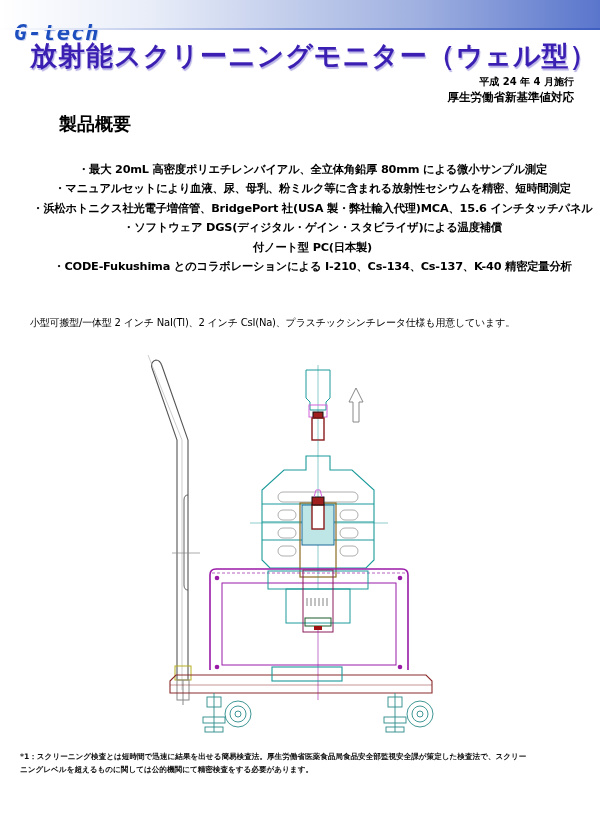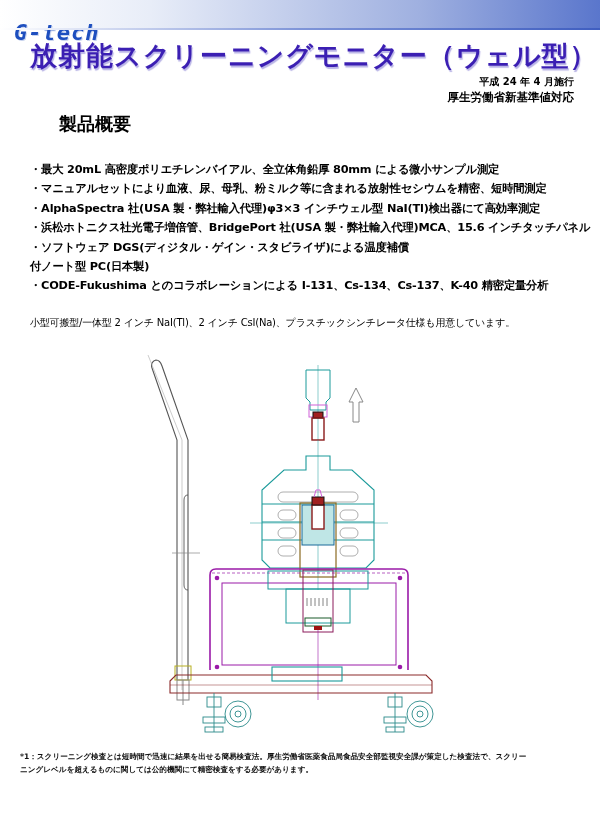--- a/index.html
+++ b/index.html
@@ -13,21 +13,21 @@
     font-style: italic; font-weight: bold; font-size: 22px; color: #1e4fbf; letter-spacing: 1px;
     text-shadow: 1px 1px 0 #c9d4ee; }
   .title { position: absolute; left: 30px; top: 38px; width: 560px; font-size: 27px; font-weight: bold;
     color: #3b1fb3; letter-spacing: 1px; white-space: nowrap;
     text-shadow: 1px 2px 1px #b9b4e6; }
   .date-note { position: absolute; right: 26px; top: 75px; font-size: 10px; font-weight: bold; text-align: right; margin-left: 33px; }
   .date-note .l2 { font-size: 11.5px; margin-top: 1px; }
   .section-h { position: absolute; left: 30px; top: 112px; font-size: 18px; font-weight: bold; margin-left: 29px; }
   .bullets { position: absolute; left: 30px; top: 160px; width: 565px; font-size: 11.3px; font-weight: bold;
     line-height: 19.4px; letter-spacing: -0.2px; }
-  .bullets div { white-space: nowrap; }
+  .bullets div { white-space: nowrap; text-align: center; }
   .para { position: absolute; left: 30px; top: 313px; width: 565px; font-size: 10px; font-weight: normal;
     line-height: 19px; letter-spacing: -0.2px; }
   .para div { white-space: nowrap; }
   .drawing { position: absolute; left: 130px; top: 355px; width: 330px; height: 385px; }
   .footnote { position: absolute; left: 20px; top: 750px; width: 570px; font-size: 7.6px; font-weight: bold;
     line-height: 13px; color: #111; }
 </style>
 </head>
 <body>
 
@@ -40,25 +40,24 @@
 <div class="date-note">
   <div class="l1">平成 24 年 4 月施行</div>
   <div class="l2">厚生労働省新基準値対応</div>
 </div>
 
 <div class="section-h">製品概要</div>
 
 <div class="bullets">
   <div>・最大 20mL 高密度ポリエチレンバイアル、全立体角鉛厚 80mm による微小サンプル測定</div>
   <div>・マニュアルセットにより血液、尿、母乳、粉ミルク等に含まれる放射性セシウムを精密、短時間測定</div>
-  <div>・AlphaSpectra 社(USA 製・弊社輸入代理)φ3×3 インチウェル型 NaI(Tl)検出器にて高効率測定</div>
   <div>・浜松ホトニクス社光電子増倍管、BridgePort  社(USA 製・弊社輸入代理)MCA、15.6 インチタッチパネル</div>
   <div>・ソフトウェア DGS(ディジタル・ゲイン・スタビライザ)による温度補償</div>
   <div>付ノート型 PC(日本製)</div>
-  <div>・CODE-Fukushima とのコラボレーションによる I-131、Cs-134、Cs-137、K-40 精密定量分析</div>
+  <div>・CODE-Fukushima とのコラボレーションによる I-210、Cs-134、Cs-137、K-40 精密定量分析</div>
 </div>
 
 <div class="para">
   <div>小型可搬型/一体型 2 インチ NaI(Tl)、2 インチ CsI(Na)、プラスチックシンチレータ仕様も用意しています。</div>
 </div>
 
 <svg class="drawing" viewBox="130 355 330 385" xmlns="http://www.w3.org/2000/svg" fill="none" stroke-width="1">
 
   <g stroke="#555">
     <path d="M152 368 Q150 362 156 360 Q160 360 162 366 L188 440 L188 680" stroke-width="1.1"></path>

